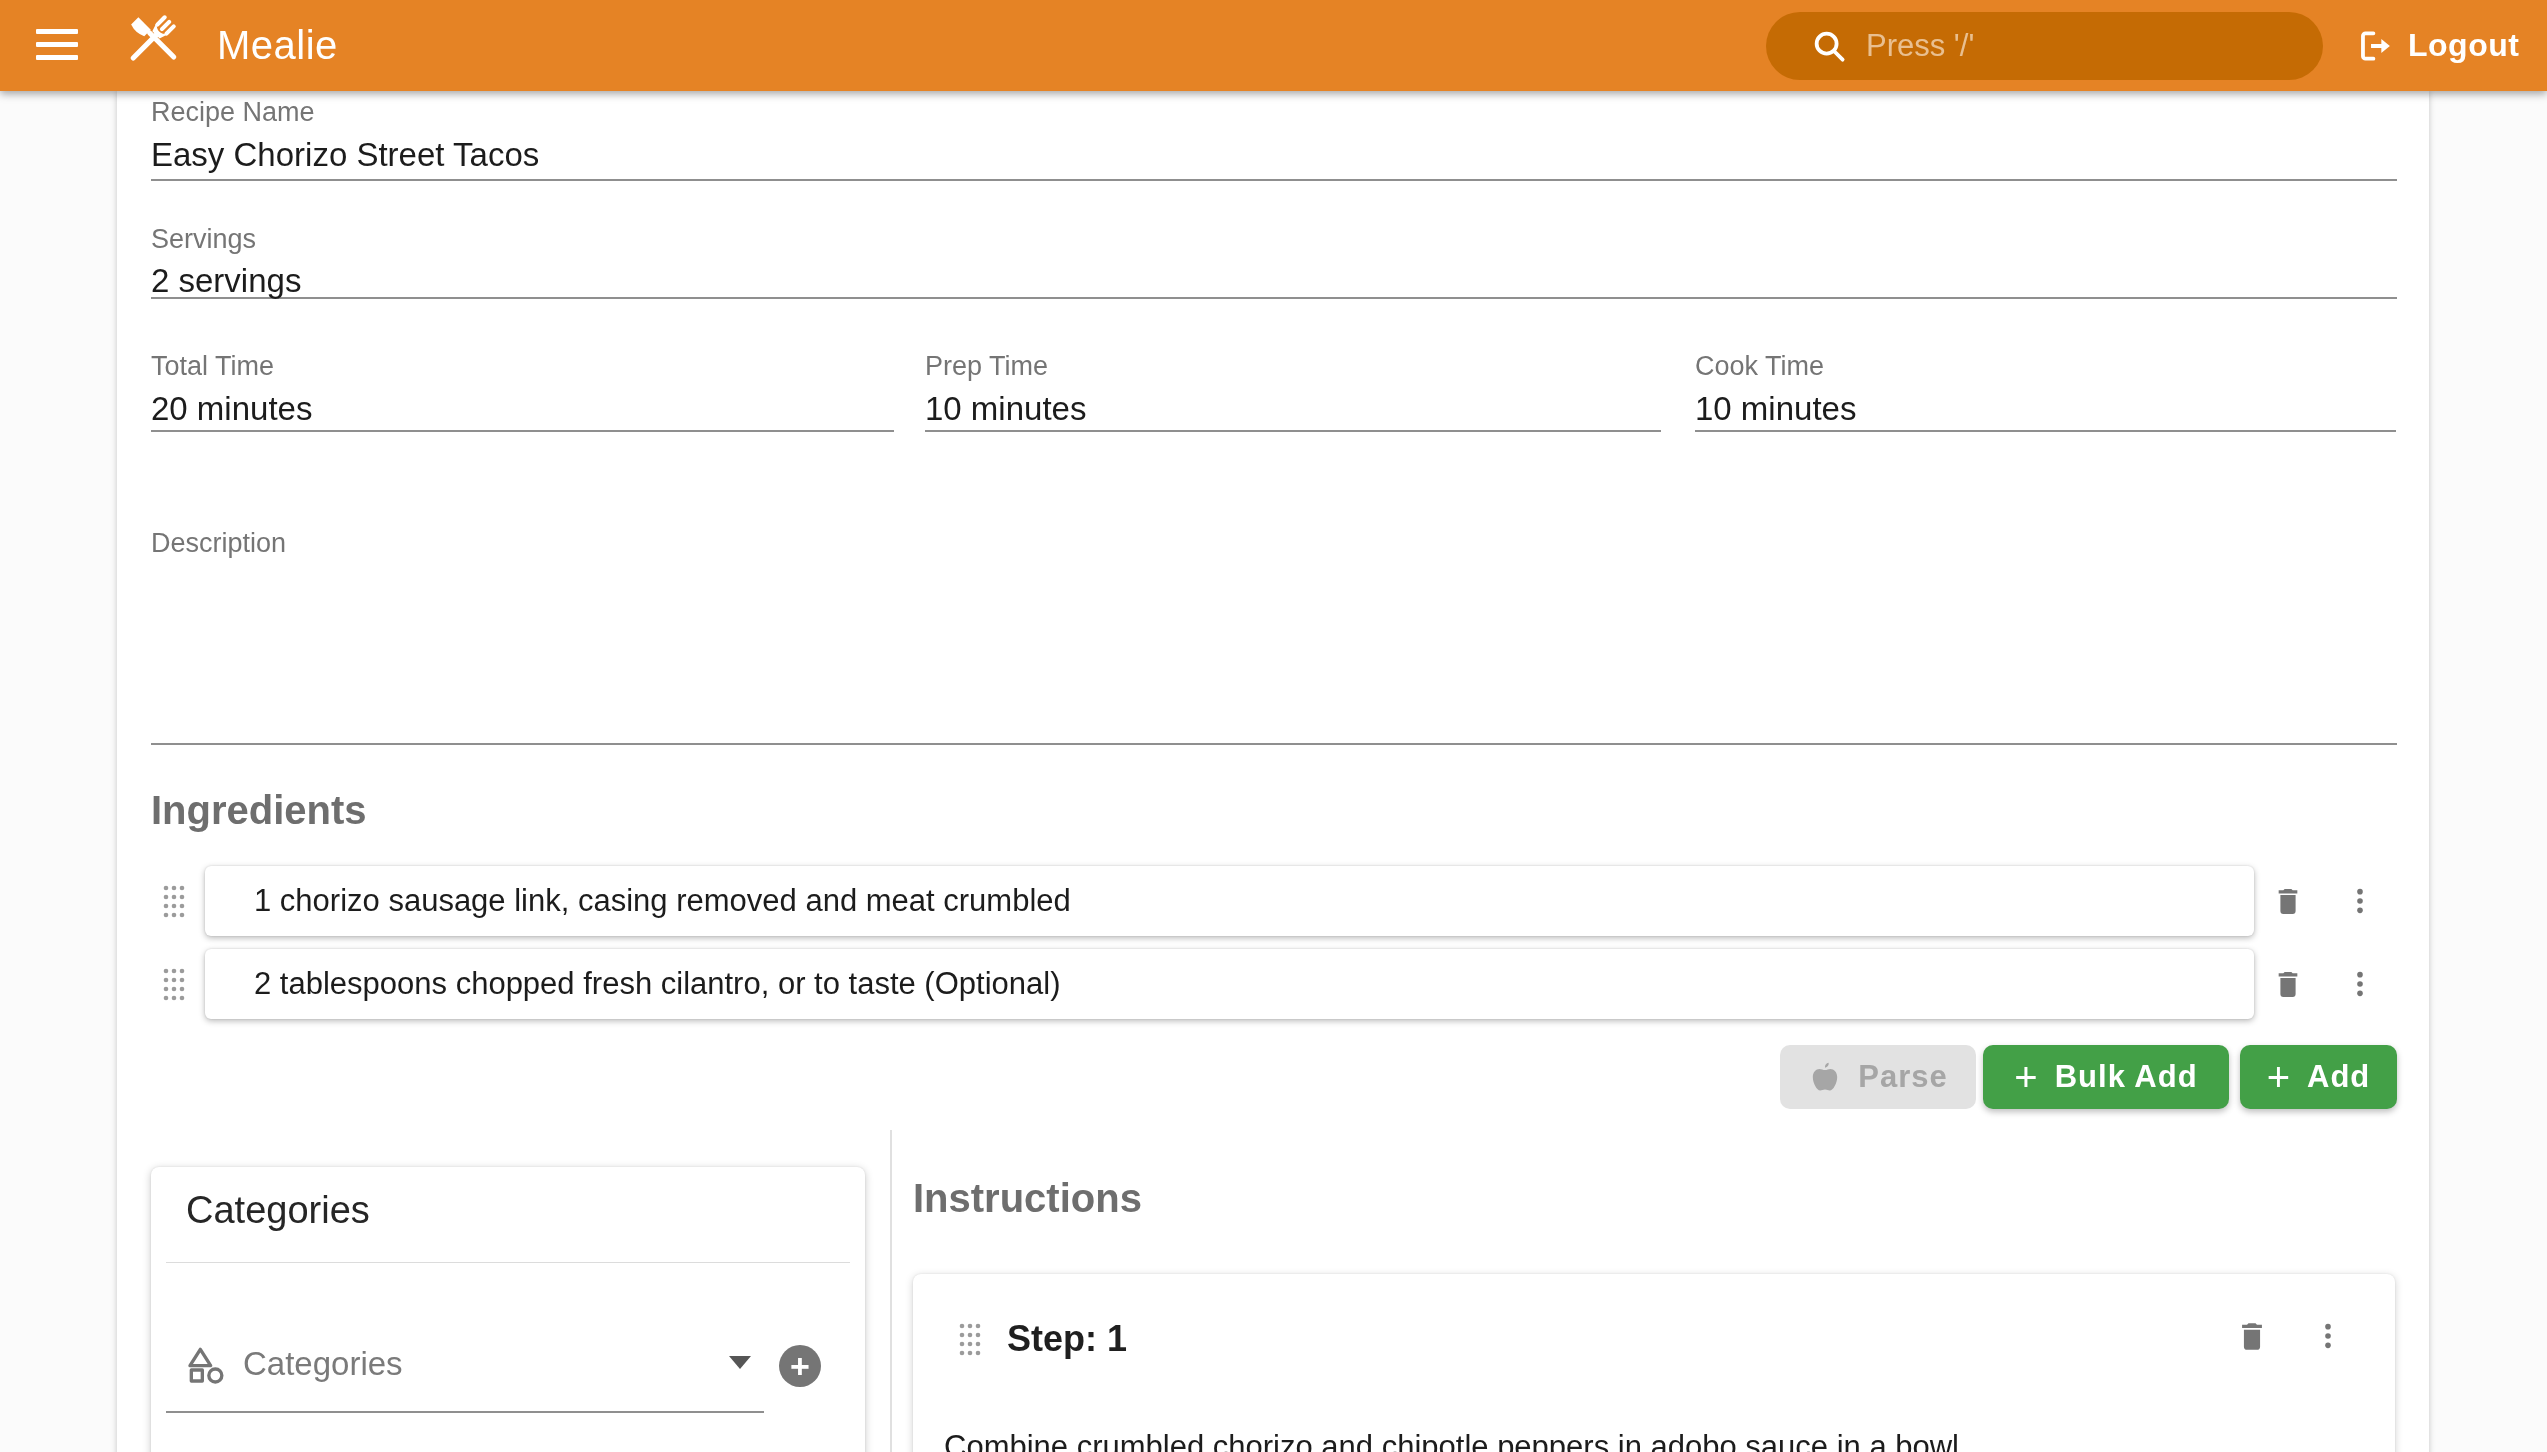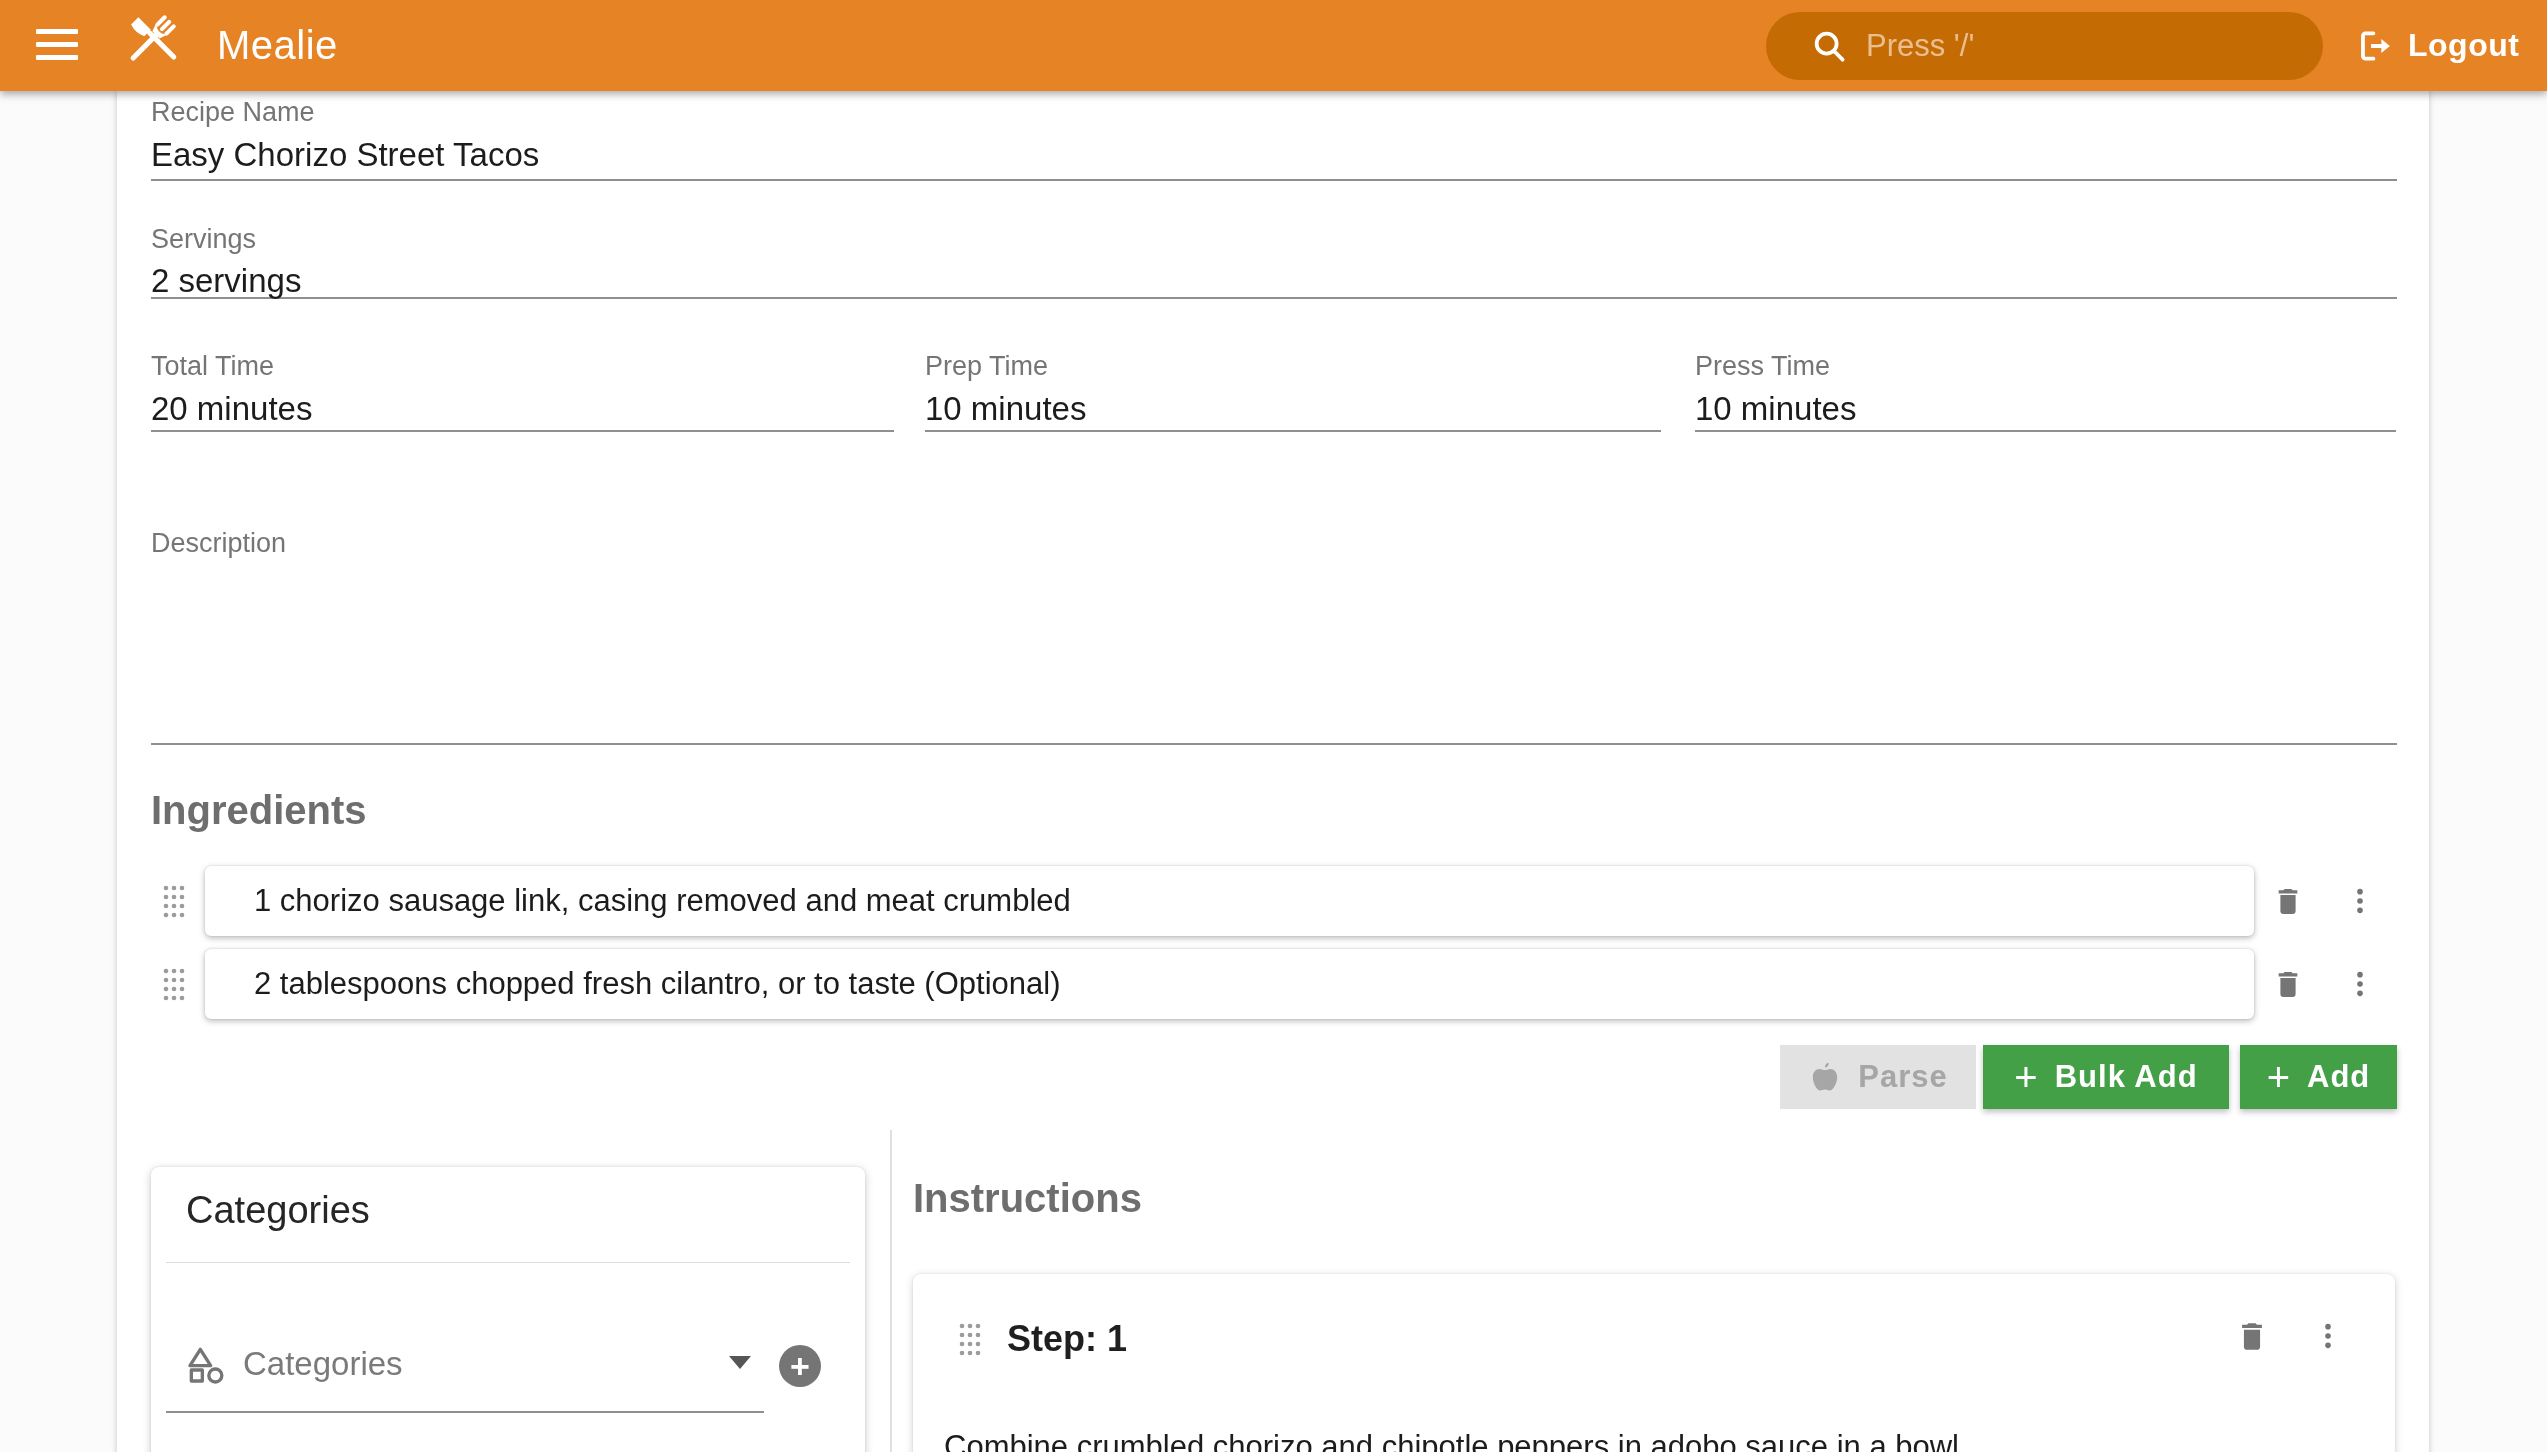--- a/index.html
+++ b/index.html
@@ -55,21 +55,21 @@
   .drag-handle { position:absolute; width:24px; height:34px; cursor:grab; }
   .ing-row .drag-handle { left:45px; top:18px; }
   .ing-card { position:absolute; left:88px; top:0; width:2049px; height:70px; background:#fff;
               border-radius:6px; box-shadow:0 2px 6px rgba(0,0,0,0.28), 0 0 2px rgba(0,0,0,0.12);
               display:flex; align-items:center; padding-left:29px; cursor:text; }
   .ing-card .txt { font-size:31px; color:#1c1c1c;margin-left:20px; }
   .icon-btn { position:absolute; width:40px; height:44px; display:flex; align-items:center; justify-content:center; cursor:pointer; }
   .ing-row .trash { left:2151px; top:13px; }
   .ing-row .kebab { left:2223px; top:13px; }
 
-  .btn { position:absolute; top:954px; height:64px; border-radius:0; display:flex;
+  .btn { position:absolute; top:954px; height:64px; border-radius:10px; display:flex;
          align-items:center; justify-content:center; font-size:31px; font-weight:700;
          letter-spacing:1px; cursor:pointer; box-shadow:0 3px 6px rgba(0,0,0,0.25); }
   .btn .plus { font-size:40px; font-weight:400; margin-right:16px; line-height:40px; }
   .btn-parse { left:1663px; width:196px; background:#e2e2e2; color:#a6a6a6; box-shadow:none; cursor:default; }
   .btn-parse svg { margin-right:16px; }
   .btn-green { background:#43A047; color:#fff; }
   .btn-bulk { left:1866px; width:246px; }
   .btn-add  { left:2123px; width:157px; }
 
   .col-divider { position:absolute; left:773px; top:1039px; width:2px; height:334px; background:#e0e0e0; }
@@ -163,21 +163,21 @@
     <div class="times-row">
       <div class="time-col tc1">
         <span class="flabel">Total Time</span>
         <div class="fvalue">20 minutes</div>
       </div>
       <div class="time-col tc2">
         <span class="flabel">Prep Time</span>
         <div class="fvalue">10 minutes</div>
       </div>
       <div class="time-col tc3">
-        <span class="flabel">Press Time</span>
+        <span class="flabel">Cook Time</span>
         <div class="fvalue">10 minutes</div>
       </div>
     </div>
 
     <div class="field f-desc">
       <span class="flabel">Description</span>
       <div class="fvalue"></div>
     </div>
 
     <div class="sec-heading h-ingredients">Ingredients</div>

